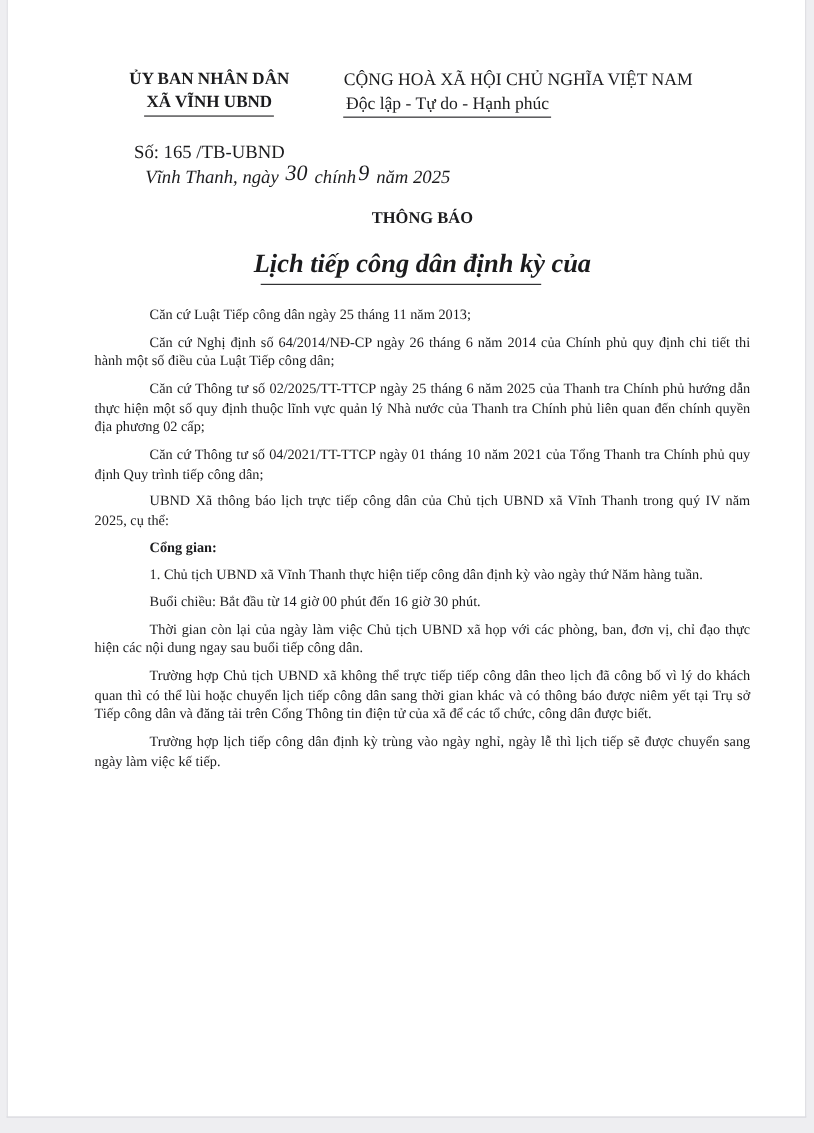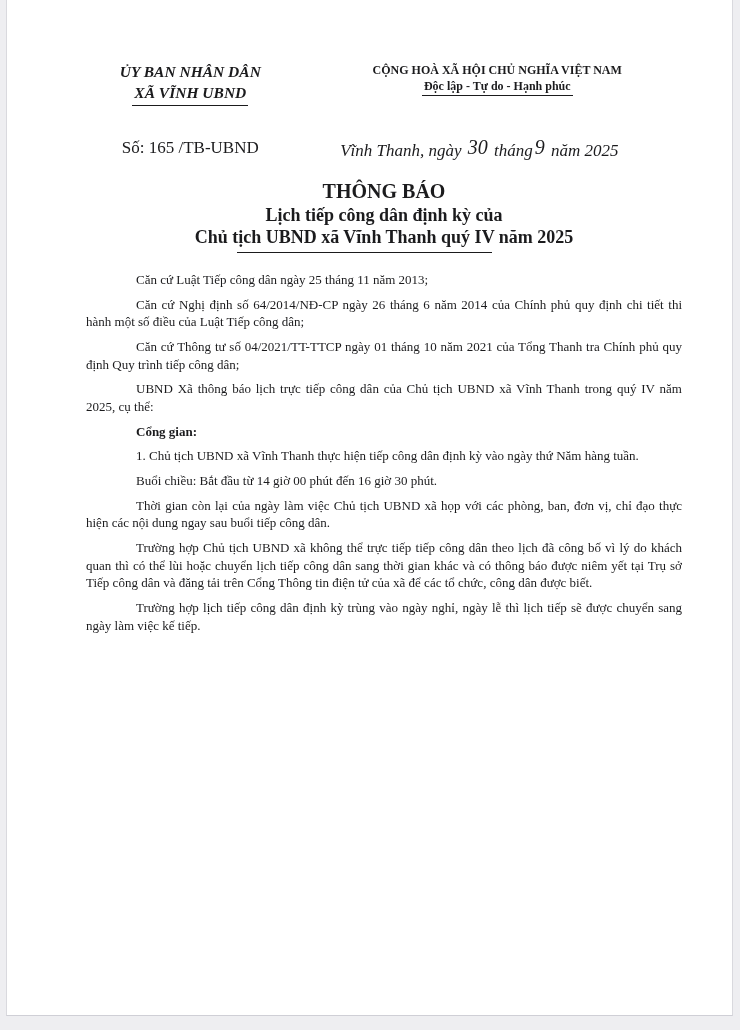--- a/index.html
+++ b/index.html
@@ -40,40 +40,40 @@
     display: flex;
     justify-content: space-between;
     align-items: flex-start;
   }
   .lh-left {
     width: 35%;
     text-align: center;
     font-weight: bold;
     font-size: 15.5px;
     line-height: 1.35;
-    font-style: italic;
   }
   .lh-right {
     width: 62%;
-    text-align: center;
-    font-weight: bold;
-    font-size: 12px;
+    text-align: left;
+    font-weight: normal;
+    font-size: 16px;
     line-height: 1.35;
   }
   .u-line {
     display: inline-block;
     border-bottom: 1.5px solid #1b1b1d;
     padding: 0 2px 1px 2px;
   }
   
   .meta-row {
     display: flex;
-    justify-content: flex-start;
-    margin-top: 32px;
+    justify-content: flex-end;
+    margin-top: 22px;
     font-size: 17px;
+    flex-direction: column;
   }
   .doc-number {
     width: 35%;
     text-align: center;
     white-space: nowrap;
   }
   .date-line {
     width: 62%;
     text-align: center;
     font-style: italic;
@@ -86,28 +86,29 @@
     padding: 0 2px;
   }
   
   .title-block {
     position: relative;
     text-align: center;
     margin-top: 18px;
     font-weight: bold;
   }
   .title-main {
-    font-size: 20px;
-    margin: 0;
+    font-size: 15px;
+    margin: 16px;
     line-height: 1.25;
   }
   .title-sub {
-    font-size: 18px;
+    font-size: 24px;
     margin: 0;
     line-height: 1.25;
+    font-style: italic;
   }
   .title-rule {
     position: absolute;
     bottom: -4px;
     left: calc(50% - 147px);
     width: 255px;
     height: 0;
     border-bottom: 1.5px solid #1b1b1d;
   }
   
@@ -145,35 +146,35 @@
             <span class="u-line">Độc lập - Tự do - Hạnh phúc</span>
           </div>
         </div>
       </div>
 
       <div class="meta-row">
         <div class="doc-number">Số: 165 /TB-UBND</div>
         <div class="date-line">
           <span>Vĩnh Thanh, ngày</span>
           <span class="date-hand">30</span>
-          <span>tháng</span><span class="date-hand">9</span>
+          <span>chính</span><span class="date-hand">9</span>
           <span>năm 2025</span>
         </div>
       </div>
 
       <div class="title-block">
         <p class="title-main">THÔNG BÁO</p>
         <p class="title-sub">Lịch tiếp công dân định kỳ của</p>
-        <p class="title-sub">Chủ tịch UBND xã Vĩnh Thanh quý IV năm 2025</p>
         <div class="title-rule"></div>
       </div>
 
       <div class="body-text">
           <p class="para">Căn cứ Luật Tiếp công dân ngày 25 tháng 11 năm 2013;</p>
           <p class="para">Căn cứ Nghị định số 64/2014/NĐ-CP ngày 26 tháng 6 năm 2014 của Chính phủ quy định chi tiết thi hành một số điều của Luật Tiếp công dân;</p>
+          <p class="para">Căn cứ Thông tư số 02/2025/TT-TTCP ngày 25 tháng 6 năm 2025 của Thanh tra Chính phủ hướng dẫn thực hiện một số quy định thuộc lĩnh vực quản lý Nhà nước của Thanh tra Chính phủ liên quan đến chính quyền địa phương 02 cấp;</p>
           <p class="para">Căn cứ Thông tư số 04/2021/TT-TTCP ngày 01 tháng 10 năm 2021 của Tổng Thanh tra Chính phủ quy định Quy trình tiếp công dân;</p>
           <p class="para">UBND Xã thông báo lịch trực tiếp công dân của Chủ tịch UBND xã Vĩnh Thanh trong quý IV năm 2025, cụ thể:</p>
           <p class="para bold">Cổng gian:</p>
           <p class="para">1. Chủ tịch UBND xã Vĩnh Thanh thực hiện tiếp công dân định kỳ vào ngày thứ Năm hàng tuần.</p>
           <p class="para">Buổi chiều: Bắt đầu từ 14 giờ 00 phút đến 16 giờ 30 phút.</p>
           <p class="para">Thời gian còn lại của ngày làm việc Chủ tịch UBND xã họp với các phòng, ban, đơn vị, chỉ đạo thực hiện các nội dung ngay sau buổi tiếp công dân.</p>
           <p class="para">Trường hợp Chủ tịch UBND xã không thể trực tiếp tiếp công dân theo lịch đã công bố vì lý do khách quan thì có thể lùi hoặc chuyển lịch tiếp công dân sang thời gian khác và có thông báo được niêm yết tại Trụ sở Tiếp công dân và đăng tải trên Cổng Thông tin điện tử của xã để các tổ chức, công dân được biết.</p>
           <p class="para">Trường hợp lịch tiếp công dân định kỳ trùng vào ngày nghỉ, ngày lễ thì lịch tiếp sẽ được chuyển sang ngày làm việc kế tiếp.</p>
         </div>
 

